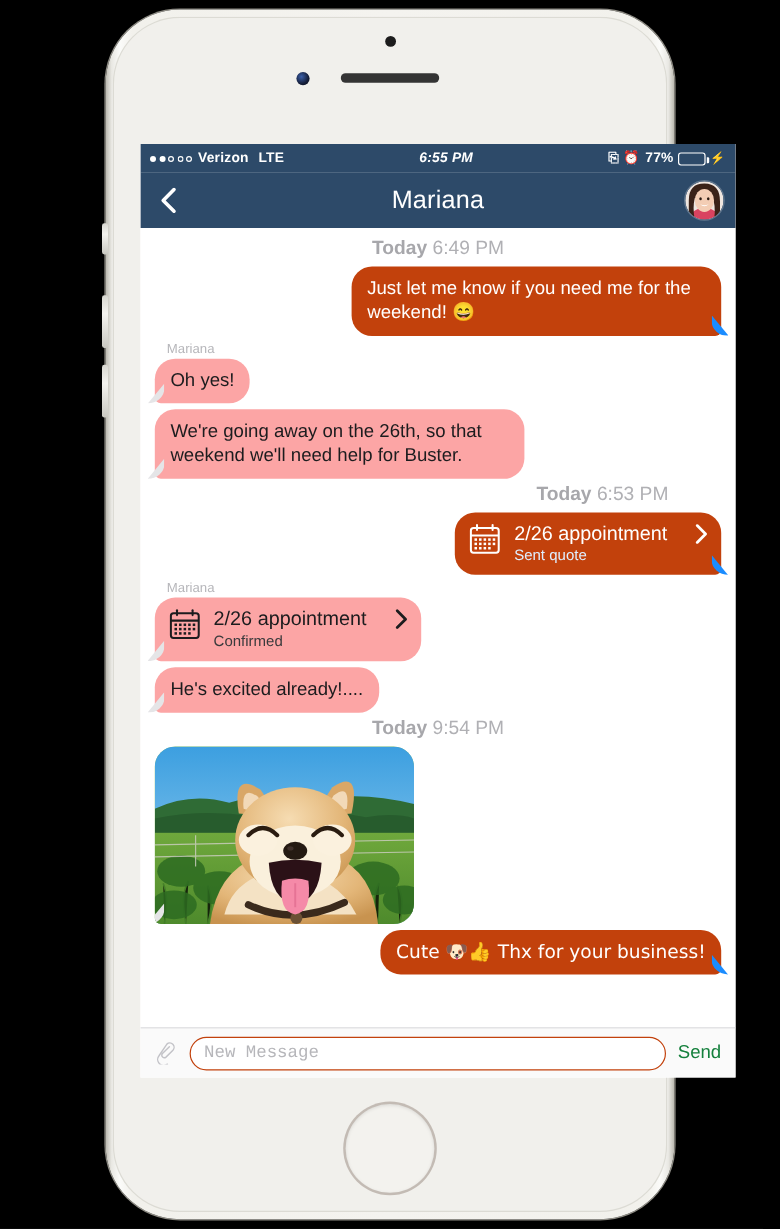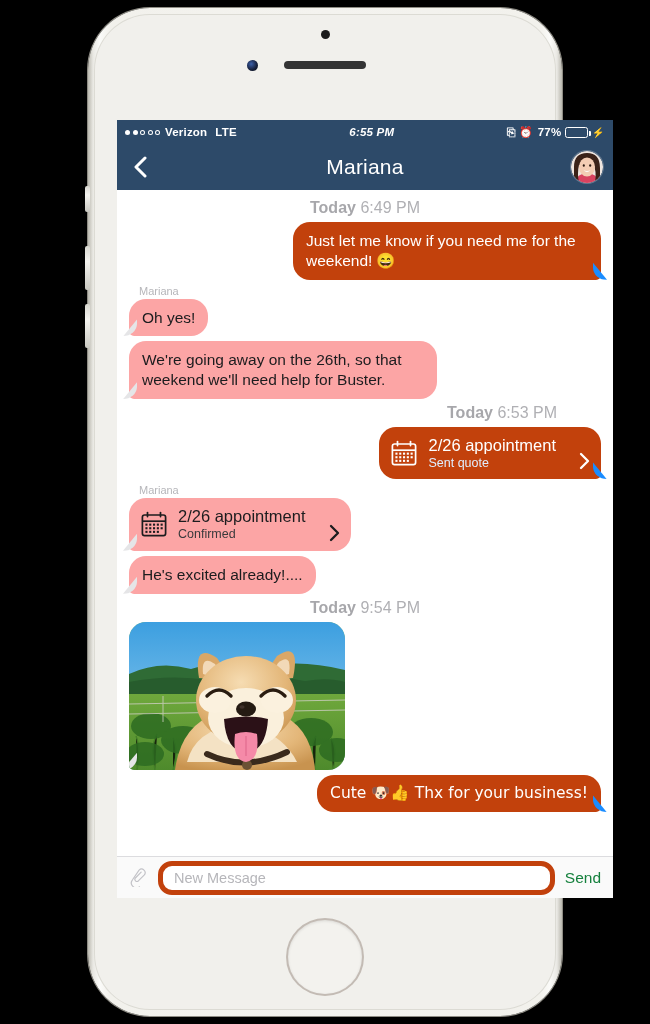--- a/index.html
+++ b/index.html
@@ -183,21 +183,21 @@
     clip-path: polygon(0 0, 100% 100%, 0 100%);
   }
   .bubble.in::after {
     content: ""; position: absolute; left: -6px; bottom: 0;
     width: 14px; height: 17px; background: #e5e5e7;
     border-bottom-right-radius: 16px 14px;
     clip-path: polygon(100% 0, 100% 100%, 0 100%);
   }
 
   
-  .bubble.card { display: flex; align-items: flex-end; gap: 11px; padding: 9px 11px 9px 12px; }
+  .bubble.card { display: flex; align-items: flex-start; gap: 11px; padding: 9px 11px 9px 12px; }
   .card-cal { flex: 0 0 auto; }
   .card-text { display: flex; flex-direction: column; gap: 1px; }
   .card-title { font-size: 16.5px; line-height: 1.15; }
   .card-sub { font-size: 12.5px; line-height: 1.15; }
   .bubble.out .card-sub { color: #e0efff; }
   .bubble.in  .card-sub { color: #3a3a3c; }
   .card-chevron { margin-left: 12px; display: flex; align-items: center; }
 
   
   .photo-bubble {
@@ -223,25 +223,25 @@
     border-top: 1px solid #dcdcdf;
     background: #fafafa;
     display: flex;
     align-items: center;
     padding: 0 9px;
     gap: 8px;
   }
   #attach-button { width: 24px; height: 24px; display: flex; align-items: center; justify-content: center; cursor: pointer; }
   #message-input {
     flex: 1; height: 28px;
-    border: 5px solid #c2410c; border-radius: 14px;
+    border: 1px solid #c2410c; border-radius: 14px;
     background: #ffffff;
     padding: 12px 11px;
     font-size: 14.5px;
-    font-family: Liberation Sans, sans-serif;
+    font-family: Liberation Mono, monospace;
     color: #1c1c1e;
     outline: none;
   }
   #message-input::placeholder { color: #b6b6ba; }
   #send-button {
     font-size: 15.5px; color: #15803d; padding: 0 3px 0 2px; cursor: pointer;
     background: none; border: none; font-family: "Liberation Sans", sans-serif;
   }
 </style>
 </head>

